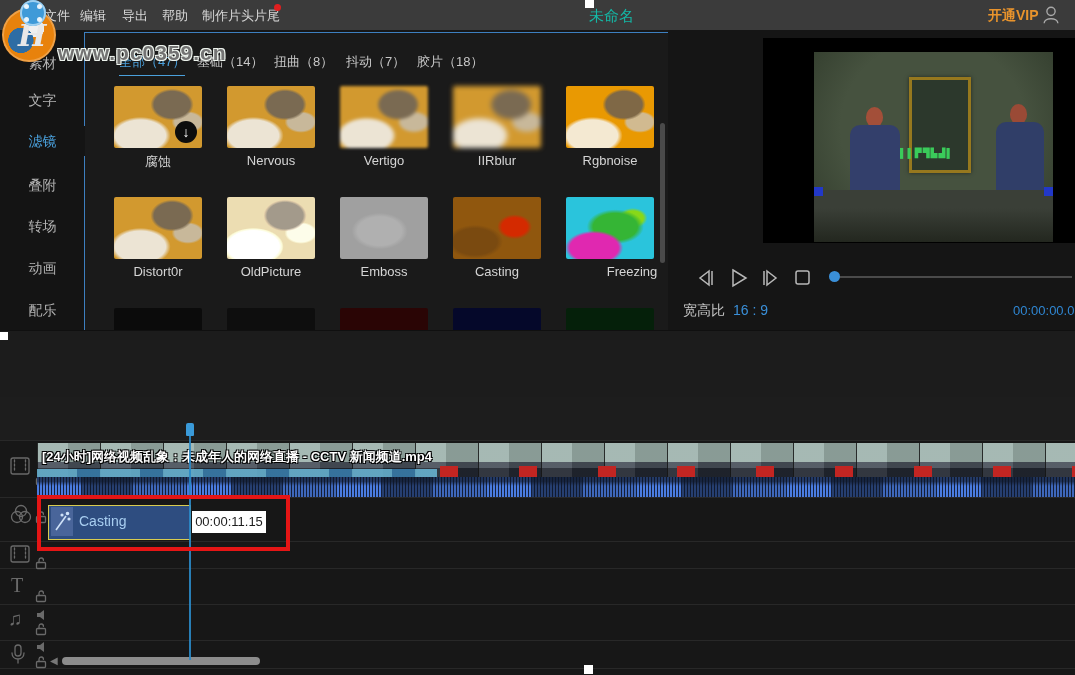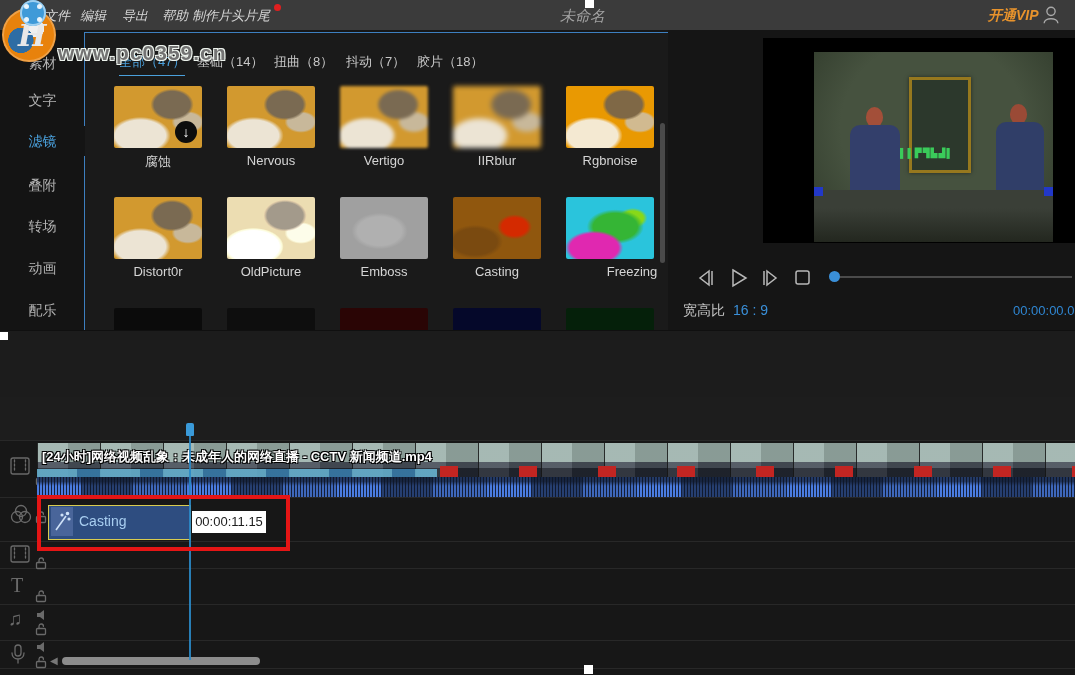--- a/index.html
+++ b/index.html
@@ -1,24 +1,24 @@
 <!DOCTYPE html>
 <html><head>
 <meta charset="utf-8">
 <style>
   html,body{margin:0;padding:0;}
   body{width:1075px;height:675px;overflow:hidden;background:#171717;
        font-family:"Liberation Sans",sans-serif;color:#ccc;position:relative;}
   #app{position:absolute;inset:0;width:1075px;height:675px;background:#171717;overflow:hidden;}
   .abs{position:absolute;}
   
-  .titlebar{left:0;top:0;width:1075px;height:30px;background:#3b3b3b;font-style:italic;}
+  .titlebar{left:0;top:0;width:1075px;height:30px;background:#3b3b3b;}
   .menu-item{top:7px;font-size:13px;color:#d8d8d8;cursor:default;}
   .badge-dot{left:274px;top:4px;width:7px;height:7px;border-radius:50%;background:#e01f1f;}
-  .proj-title{left:560px;top:7px;width:110px;text-align:left;font-size:15px;color:#a3a3a3;}
+  .proj-title{left:589px;top:7px;width:110px;text-align:left;font-size:15px;color:#14b8a6;}
   .vip{left:988px;top:7px;font-size:14px;font-weight:bold;color:#e8932c;}
   .wsq{background:#fff;}
   
   .wm{z-index:200;pointer-events:none;}
   .wm-circle{left:2px;top:8px;width:54px;height:54px;border-radius:50%;
      background:radial-gradient(circle at 35% 60%,#2e6da4 0 26%,transparent 27%),
                 radial-gradient(circle at 62% 38%,#f0f0f0 0 18%,transparent 19%),#e8820c;
      box-shadow:0 0 0 2px rgba(255,255,255,.25) inset;}
   .wm-h{left:18px;top:18px;font:bold italic 30px "DejaVu Serif",serif;color:#e8e8e8;}
   .wm-reel{left:20px;top:0;width:26px;height:26px;border-radius:50%;background:#3f9ad8;
@@ -121,21 +121,21 @@
 </head>
 <body>
 
 <div id="app">
 
   <div class="abs titlebar">
     <span class="abs menu-item" style="left:44px">文件</span>
     <span class="abs menu-item" style="left:80px">编辑</span>
     <span class="abs menu-item" style="left:122px">导出</span>
     <span class="abs menu-item" style="left:162px">帮助</span>
-    <span class="abs menu-item" style="left:192px">制作片头片尾</span>
+    <span class="abs menu-item" style="left:202px">制作片头片尾</span>
     <span class="abs badge-dot"></span>
     <span class="abs wsq" style="left:585px;top:0;width:9px;height:8px"></span>
     <span class="abs proj-title">未命名</span>
     <span class="abs vip">开通VIP</span>
     <span class="abs" style="left:1040px;top:4px">
       <svg width="22" height="22" viewBox="0 0 22 24" style="stroke:#a8a8a8;fill:none;stroke-width:1.5">
         <circle cx="11" cy="8" r="4.5"></circle>
           <path d="M3.5 21 C3.5 14.5 18.5 14.5 18.5 21"></path>
       </svg>
     </span>

